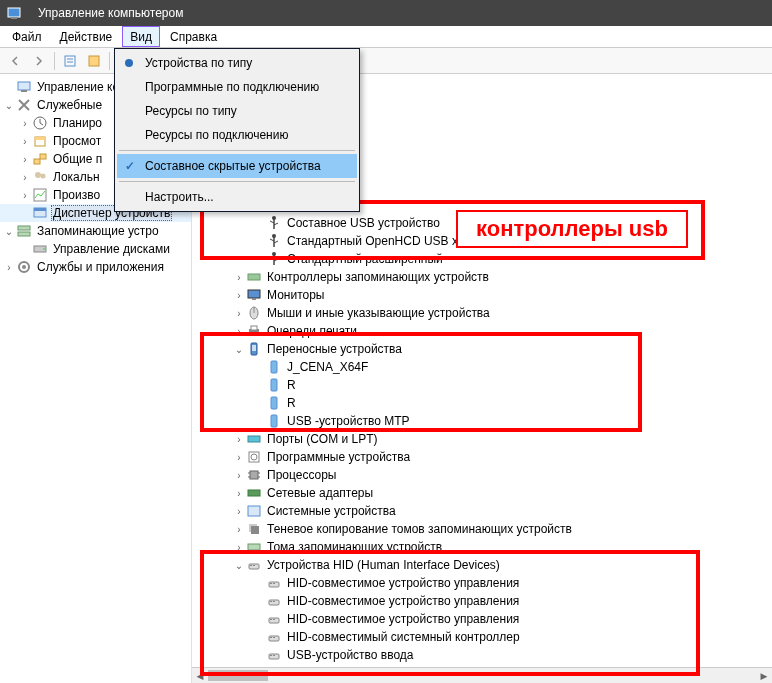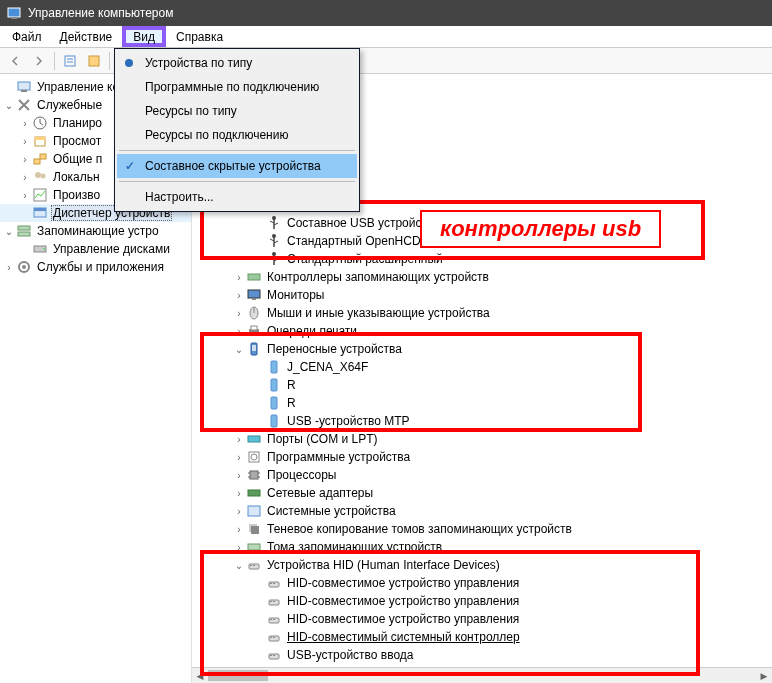--- a/index.html
+++ b/index.html
@@ -1,21 +1,21 @@
 <!DOCTYPE html>
 <html><head>
 <meta charset="utf-8">
 <style>
   * { box-sizing: border-box; margin: 0; padding: 0; font-family: "Segoe UI", Tahoma, sans-serif; font-size: 12px; }
   body { width: 772px; height: 683px; background: #fff; overflow: hidden; position: relative; }
-  .titlebar { height: 26px; background: #444; color: #fff; display: flex; align-items: center; padding: 0 6px; gap: 6px; }
+  .titlebar { height: 26px; background: #444; color: #fff; display: flex; align-items: center; padding: 0 6px; gap: 16px; }
   .titlebar .icon { width: 16px; height: 16px; display: inline-flex; align-items: center; justify-content: center; }
   .menubar { height: 22px; background: #fff; border-bottom: 1px solid #ccc; display: flex; align-items: stretch; padding: 0 4px; gap: 2px; }
   .menubar .menu-item { padding: 3px 8px; cursor: default; display:flex; align-items:center;text-align:right;}
-  .menubar .menu-item.active { background: #e5f3ff; border: 4px solid #8b5cf6; padding:2px 7px;}
+  .menubar .menu-item.active { background: #e5f3ff; border: 1px solid #8b5cf6; padding:2px 7px;}
   .toolbar { height: 26px; background: #f8f8f8; border-bottom: 1px solid #d0d0d0; display: flex; align-items: center; padding: 0 4px; gap: 2px; }
   .toolbar .tbtn { width: 22px; height: 22px; display: flex; align-items: center; justify-content: center; border: 1px solid transparent; }
   .toolbar .sep { width:1px; height:18px; background:#ccc; margin:0 2px;}
   .main { display: flex; height: calc(683px - 26px - 22px - 26px); position: relative; }
   .left-pane { width: 192px; border-right: 1px solid #e0e0e0; overflow: hidden; background:#fff; padding-top:4px;}
   .right-pane { flex: 1; overflow: auto; background: #fff; padding-top:4px; position:relative;}
   .tree-row { display: flex; align-items: center; height: 18px; white-space: nowrap; padding-right:4px;}
   .tree-row .expander { width: 14px; text-align: center; color: #666; font-size: 10px; user-select:none;}
   .tree-row .nicon { width: 16px; height: 16px; display: inline-flex; align-items: center; justify-content: center; margin-right: 3px; }
   .tree-row.selected { background: #e5f3ff; }
@@ -476,21 +476,21 @@
         <span class="expander"></span>
         <span class="nicon">
           <svg width="16" height="16">
             <rect x="3" y="7" width="10" height="5" rx="1" fill="#ddd" stroke="#888"></rect>
             <rect x="4" y="8" width="2" height="1" fill="#888"></rect>
             <rect x="7" y="8" width="2" height="1" fill="#888"></rect>
           </svg>
         </span>
         <span class="label">HID-совместимое устройство управления</span>
       </div>
-      <div class="tree-row" style="padding-left: 60px; text-decoration: underline;">
+      <div class="tree-row" style="padding-left: 60px;">
         <span class="expander"></span>
         <span class="nicon">
           <svg width="16" height="16">
             <rect x="3" y="7" width="10" height="5" rx="1" fill="#ddd" stroke="#888"></rect>
             <rect x="4" y="8" width="2" height="1" fill="#888"></rect>
             <rect x="7" y="8" width="2" height="1" fill="#888"></rect>
           </svg>
         </span>
         <span class="label">HID-совместимый системный контроллер</span>
       </div>
@@ -533,13 +533,13 @@
     <div class="drop-item checkmark highlighted">Составное скрытые устройства</div>
     <div class="drop-sep"></div>
     <div class="drop-item">Настроить...</div>
   </div>
 
 <div id="redboxes">
     <div class="redbox" style="top: 200px; left: 200px; width: 505px; height: 60px;"></div>
     <div class="redbox" style="top: 332px; left: 200px; width: 442px; height: 100px;"></div>
     <div class="redbox" style="top: 550px; left: 200px; width: 500px; height: 126px;"></div>
   </div>
-<div class="annotation" id="annotation" style="top: 210px; left: 420px; font-style: italic;">контроллеры usb</div>
+<div class="annotation" id="annotation" style="top: 210px; left: 456px;">контроллеры usb</div>
 
 </body></html>

